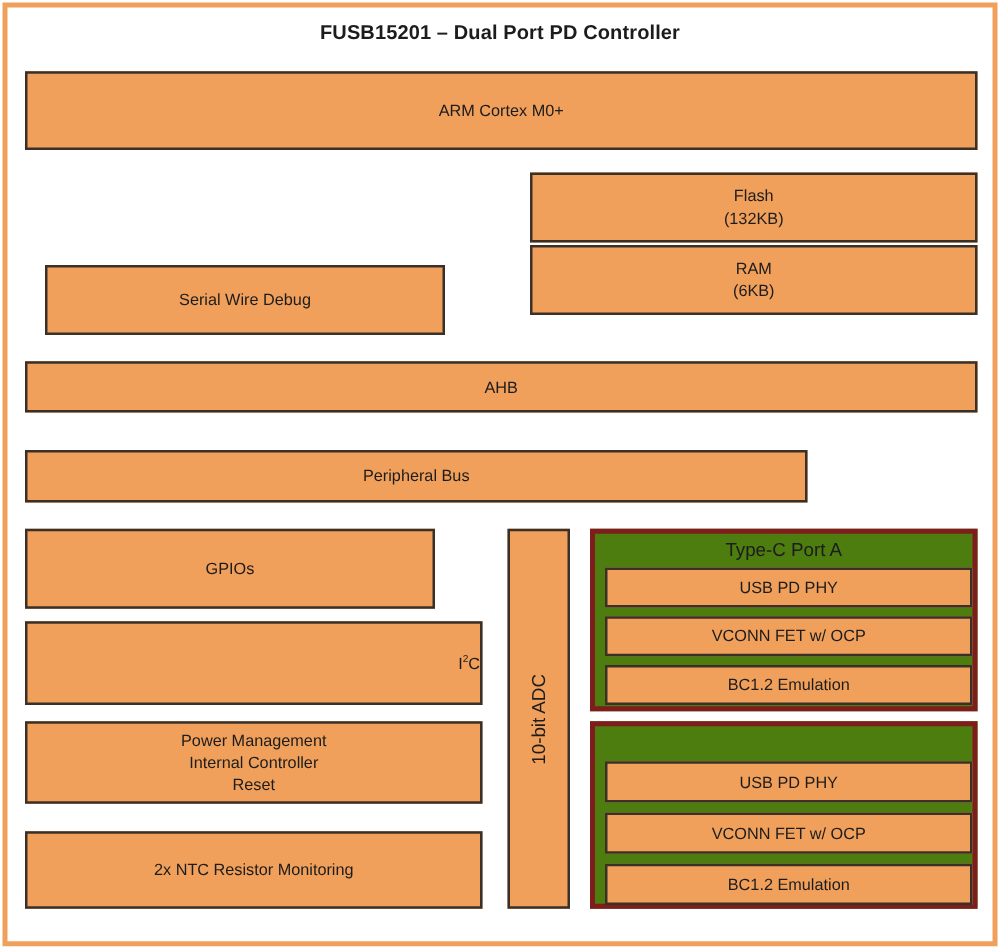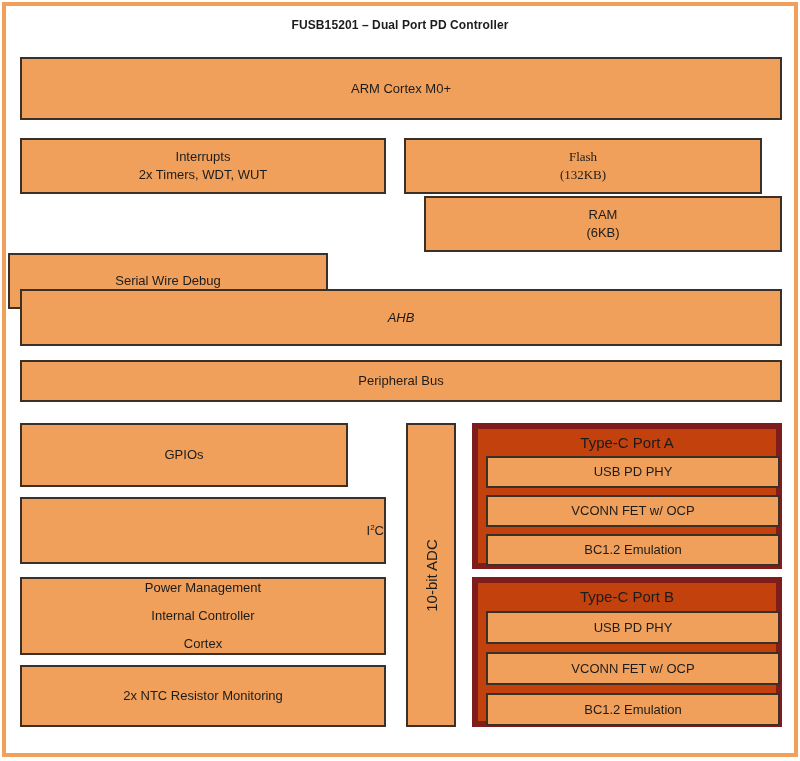--- a/index.html
+++ b/index.html
@@ -34,21 +34,21 @@
     background: #ffffff;
   }
 
   
   .diagram-title {
     position: absolute;
     left: 0;
     top: 18px;
     width: 800px;
     text-align: center;
-    font-size: 12px;
+    font-size: 16px;
     font-weight: bold;
     color: #1c1c1c;
     letter-spacing: 0.1px;
   }
 
   
   .blk {
     position: absolute;
     box-sizing: border-box;
     background: #F0A05A;
@@ -62,22 +62,22 @@
     line-height: 1.35;
     text-align: center;
     font-weight: normal;
   }
   .blk .line { display: block; white-space: nowrap; }
 
   
   .port-panel {
     position: absolute;
     box-sizing: border-box;
-    background: #c2410c;
-    border: 6px solid #7f1d1d;
+    background: #4d7c0f;
+    border: 4px solid #7f1d1d;
   }
   .port-title {
     position: absolute;
     left: 0;
     width: 100%;
     top: 5px;
     text-align: center;
     font-size: 15px;
     color: #1c1c1c;
   }
@@ -107,59 +107,55 @@
 <div id="diagram-root">
 
   <div class="outer-frame"></div>
 
   <div class="diagram-title">FUSB15201 – Dual Port PD Controller</div>
 
   <div class="blk" style="left:20px; top:57px; width:762px; height:63px;">
     <span class="line">ARM Cortex M0+</span>
   </div>
 
-  <div class="blk" style="left:20px; top:138px; width:366px; height:56px;">
-    <span class="line">Interrupts</span>
-    <span class="line">2x Timers, WDT, WUT</span>
-  </div>
 
-  <div class="blk" style="left:404px; top:138px; width:358px; height:56px;font-family:Liberation Serif, serif;">
+  <div class="blk" style="left:424px; top:138px; width:358px; height:56px;">
     <span class="line">Flash</span>
     <span class="line">(132KB)</span>
   </div>
 
-  <div class="blk" style="left:8px; top:212px; width:320px; height:56px;margin-top:41px;">
+  <div class="blk" style="left:36px; top:212px; width:320px; height:56px;">
     <span class="line">Serial Wire Debug</span>
   </div>
 
   <div class="blk" style="left:424px; top:196px; width:358px; height:56px;">
     <span class="line">RAM</span>
     <span class="line">(6KB)</span>
   </div>
 
-  <div class="blk" style="left:20px; top:289px; width:762px; height:57px;font-style:italic;">
+  <div class="blk" style="left:20px; top:289px; width:762px; height:41px;">
     <span class="line">AHB</span>
   </div>
 
-  <div class="blk" style="left:20px; top:360px; width:762px; height:42px;">
+  <div class="blk" style="left:20px; top:360px; width:626px; height:42px;">
     <span class="line">Peripheral Bus</span>
   </div>
 
   <div class="blk" style="left:20px; top:423px; width:328px; height:64px;">
     <span class="line">GPIOs</span>
   </div>
 
   <div class="blk" style="left:20px; top:497px; width:366px; height:67px;align-items:flex-end;">
     <span class="line"><span>I</span><sup>2</sup><span>C</span></span>
   </div>
 
-  <div class="blk" style="left:20px; top:577px; width:366px; height:78px;justify-content:space-between;">
+  <div class="blk" style="left:20px; top:577px; width:366px; height:66px;">
     <span class="line">Power Management</span>
     <span class="line">Internal Controller</span>
-    <span class="line">Cortex</span>
+    <span class="line">Reset</span>
   </div>
 
   <div class="blk" style="left:20px; top:665px; width:366px; height:62px;">
     <span class="line">2x NTC Resistor Monitoring</span>
   </div>
 
   <div class="blk-vertical" style="left:406px; top:423px; width:50px; height:304px;">
     <span class="vtext">10-bit ADC</span>
   </div>
 
@@ -170,21 +166,20 @@
     </div>
     <div class="blk" style="left:8px; top:66px; width:294px; height:32px;">
       <span class="line">VCONN FET w/ OCP</span>
     </div>
     <div class="blk" style="left:8px; top:105px; width:294px; height:32px;">
       <span class="line">BC1.2 Emulation</span>
     </div>
   </div>
 
   <div class="port-panel" style="left:472px; top:577px; width:310px; height:150px;">
-    <div class="port-title">Type-C Port B</div>
     <div class="blk" style="left:8px; top:28px; width:294px; height:33px;">
       <span class="line">USB PD PHY</span>
     </div>
     <div class="blk" style="left:8px; top:69px; width:294px; height:33px;">
       <span class="line">VCONN FET w/ OCP</span>
     </div>
     <div class="blk" style="left:8px; top:110px; width:294px; height:33px;">
       <span class="line">BC1.2 Emulation</span>
     </div>
   </div>

